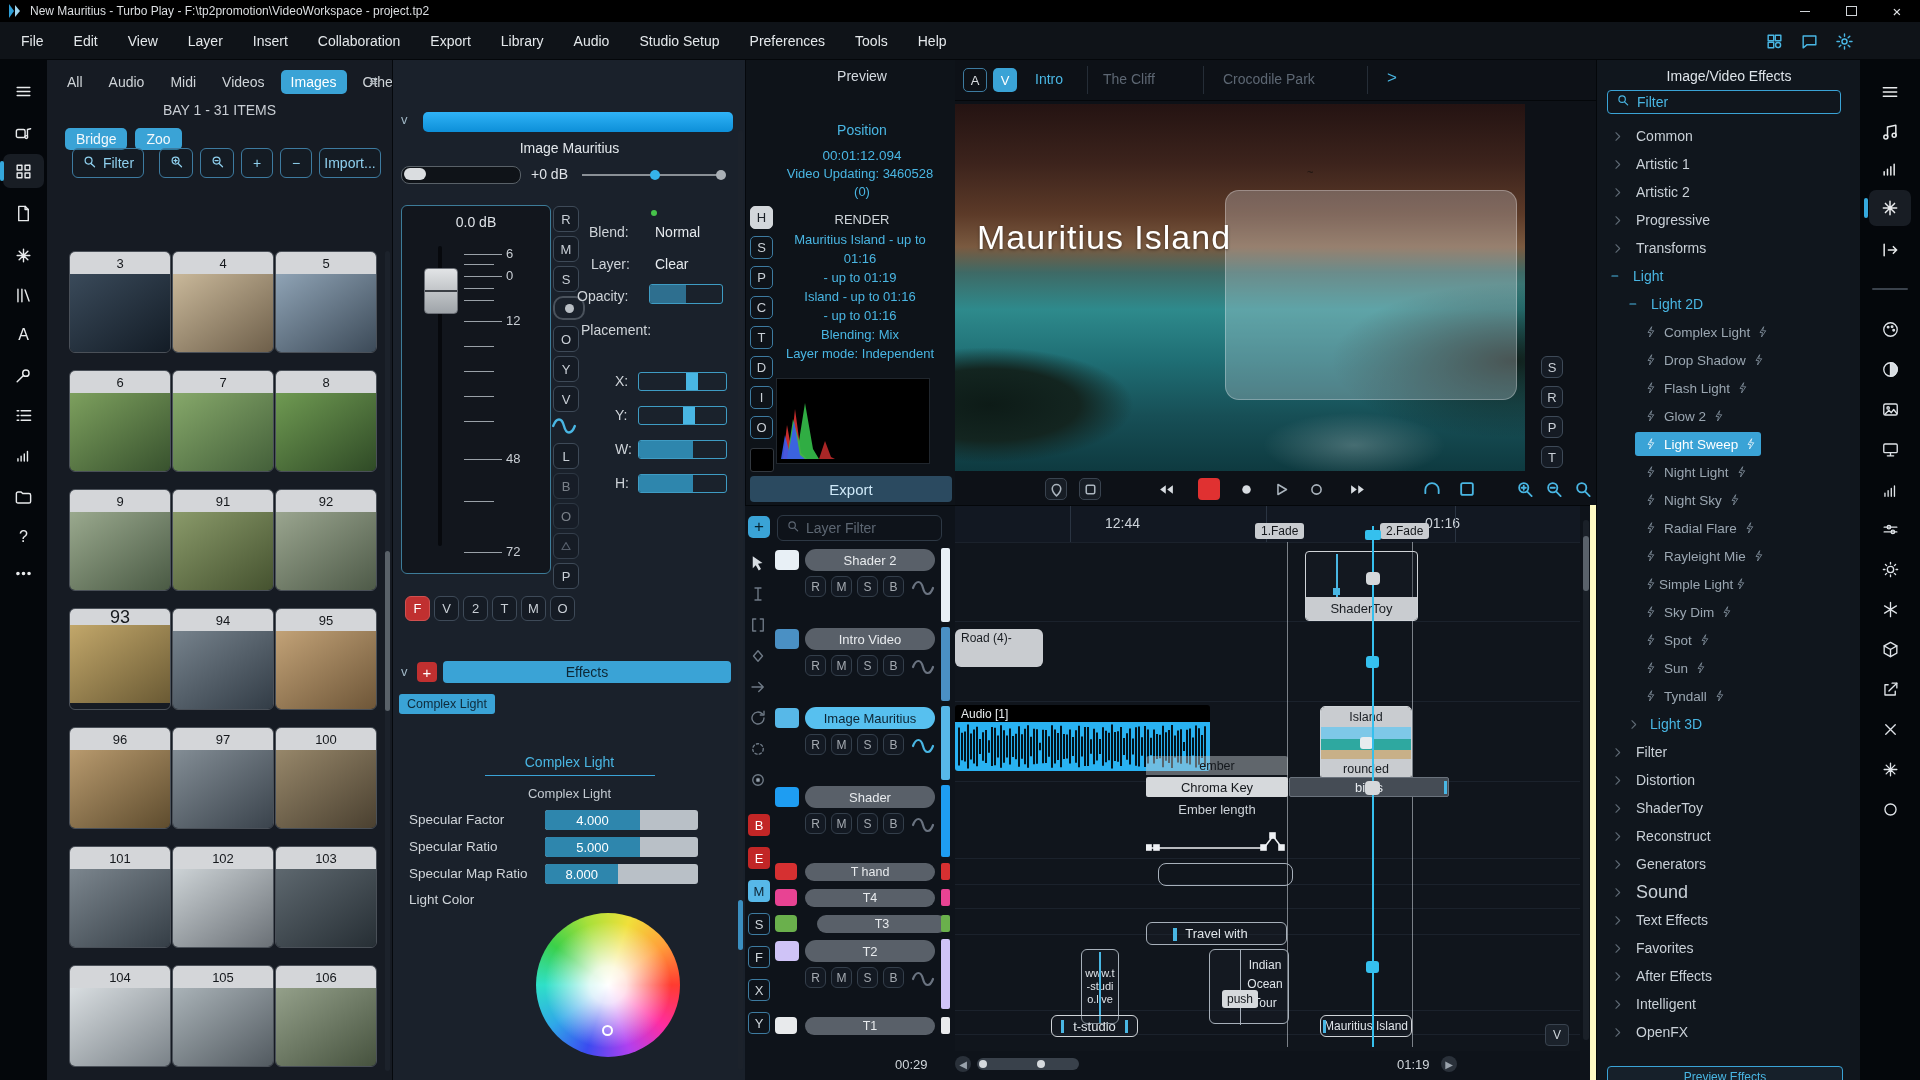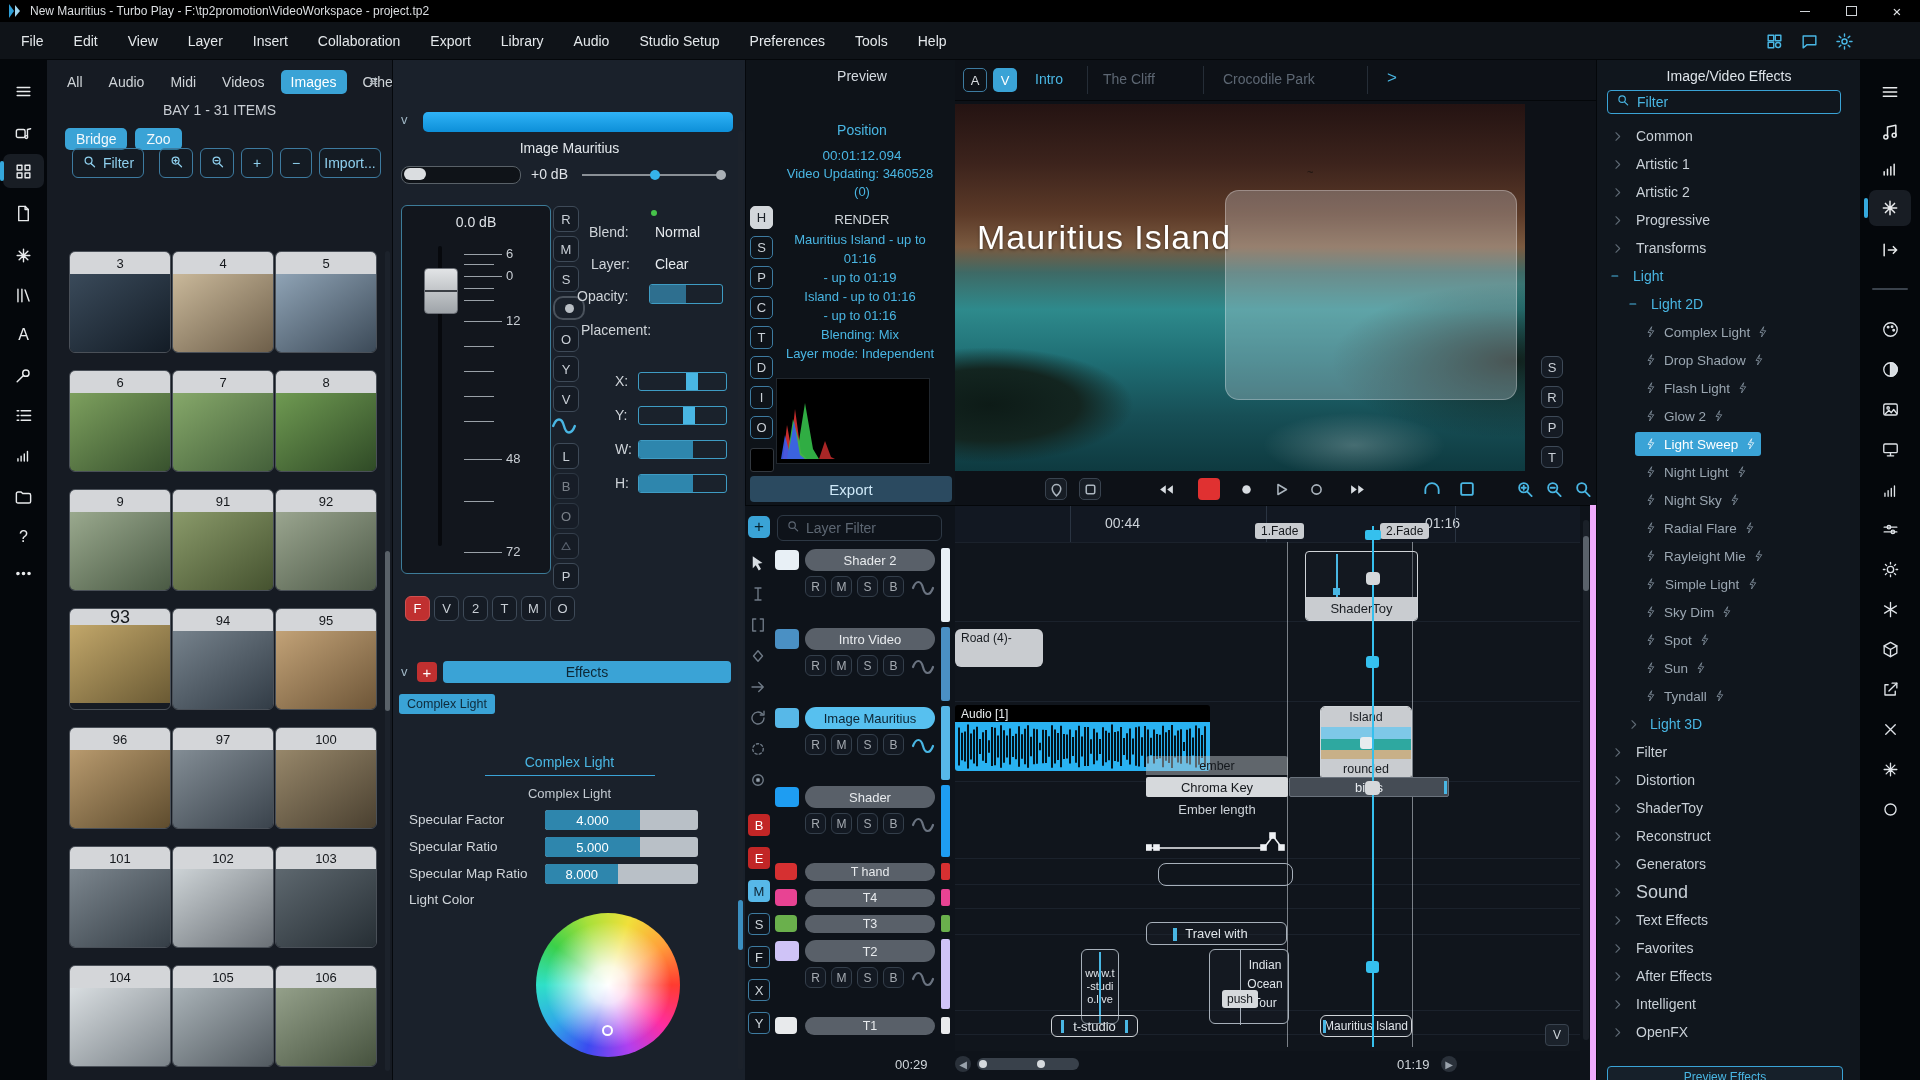--- a/index.html
+++ b/index.html
@@ -1,16 +1,16 @@
 <!DOCTYPE html>
 <html><head>
 <meta charset="utf-8">
 <style>
   html,body{margin:0;padding:0;background:#000;}
-  #app{position:relative;width:1920px;height:1080px;background:#f0abfc;overflow:hidden;
+  #app{position:relative;width:1920px;height:1080px;background:#fef9c3;overflow:hidden;
        font-family:"Liberation Sans",sans-serif;color:#d7dce1;-webkit-font-smoothing:antialiased;}
   .abs{position:absolute;}
   .panel{position:absolute;background:#141922;}
   .center{display:flex;align-items:center;justify-content:center;}
   .btn{display:flex;align-items:center;justify-content:center;background:#151b24;border:1px solid #3e4a58;
        border-radius:6px;color:#c9cfd6;font-size:13px;box-sizing:border-box;}
   .obtn{display:flex;align-items:center;justify-content:center;background:rgba(18,28,38,.35);
         border:1px solid #3d7ba0;border-radius:6px;color:#8fd0ee;font-size:14px;box-sizing:border-box;}
   .tag{background:#3aa3d6;color:#f2f8fc;border-radius:5px;font-size:14px;padding:3px 11px;}
   .pill{border-radius:11px;background:#596069;color:#e8ebee;font-size:13px;display:flex;align-items:center;justify-content:center;
@@ -659,21 +659,21 @@
           <div class=" pill" style="position: absolute; left: 32px; top: 2px; width: 130px; height: 18px; font-size: 12.5px;">T hand</div>
           <div style="position: absolute; left: 168px; top: 2px; width: 9px; height: 17px; border-radius: 2px; background: rgb(214, 48, 49);"></div>
         </div>
         <div style="position: absolute; left: 28px; top: 381px; width: 180px; height: 22px;">
           <div style="position: absolute; left: 2px; top: 2px; width: 22px; height: 17px; border-radius: 4px; background: rgb(232, 67, 147);"></div>
           <div class=" pill" style="position: absolute; left: 32px; top: 2px; width: 130px; height: 18px; font-size: 12.5px;">T4</div>
           <div style="position: absolute; left: 168px; top: 2px; width: 9px; height: 17px; border-radius: 2px; background: rgb(232, 67, 147);"></div>
         </div>
         <div style="position: absolute; left: 28px; top: 407px; width: 180px; height: 22px;">
           <div style="position: absolute; left: 2px; top: 2px; width: 22px; height: 17px; border-radius: 4px; background: rgb(106, 176, 76);"></div>
-          <div class=" pill" style="position: absolute; left: 32px; top: 2px; width: 130px; height: 18px; font-size: 12.5px;">T3</div>
+          <div class=" pill" style="position: absolute; left: 44px; top: 2px; width: 130px; height: 18px; font-size: 12.5px;">T3</div>
           <div style="position: absolute; left: 168px; top: 2px; width: 9px; height: 17px; border-radius: 2px; background: rgb(106, 176, 76);"></div>
         </div>
         <div style="position: absolute; left: 28px; top: 433px; width: 180px; height: 70px;">
           <div style="position: absolute; left: 2px; top: 2px; width: 24px; height: 20px; border-radius: 4px; background: rgb(207, 195, 247);"></div>
           <div class=" pill" style="position: absolute; left: 32px; top: 1px; width: 130px; height: 22px;">T2</div>
           <div class=" btn" style="position: absolute; left: 32px; top: 28px; width: 21px; height: 21px; font-size: 12px; opacity: 0.8;">R</div>
           <div class=" btn" style="position: absolute; left: 58px; top: 28px; width: 21px; height: 21px; font-size: 12px; opacity: 0.8;">M</div>
           <div class=" btn" style="position: absolute; left: 84px; top: 28px; width: 21px; height: 21px; font-size: 12px; opacity: 0.8;">S</div>
           <div class=" btn" style="position: absolute; left: 110px; top: 28px; width: 21px; height: 21px; font-size: 12px; opacity: 0.8;">B</div>
           <div style="position: absolute; left: 138px; top: 28px;"><svg width="24" height="24" viewBox="0 0 24 24" fill="none" stroke="#6a7380" stroke-width="2.2" stroke-linecap="round" stroke-linejoin="round">
@@ -682,21 +682,21 @@
           <div style="position: absolute; left: 168px; top: 0px; width: 9px; height: 70px; border-radius: 2px; background: rgb(207, 195, 247);"></div>
         </div>
         <div style="position: absolute; left: 28px; top: 509px; width: 180px; height: 22px;">
           <div style="position: absolute; left: 2px; top: 2px; width: 22px; height: 17px; border-radius: 4px; background: rgb(232, 234, 236);"></div>
           <div class=" pill" style="position: absolute; left: 32px; top: 2px; width: 130px; height: 18px; font-size: 12.5px;">T1</div>
           <div style="position: absolute; left: 168px; top: 2px; width: 9px; height: 17px; border-radius: 2px; background: rgb(232, 234, 236);"></div>
         </div>
       </div>
     <div id="tl-content" class="abs" style="left:210px;top:0;width:625px;height:545px;background:#10151c;overflow:hidden;">
         <div style="position: absolute; left: 0px; top: 0px; width: 625px; height: 36px; border-bottom: 1px solid rgb(35, 44, 56); background: rgb(18, 24, 34);"></div>
-        <div style="position: absolute; left: 150px; top: 9px; font-size: 14px; color: rgb(205, 211, 218);">00:44</div>
+        <div style="position: absolute; left: 150px; top: 9px; font-size: 14px; color: rgb(205, 211, 218);">12:44</div>
         <div style="position: absolute; left: 470px; top: 9px; font-size: 14px; color: rgb(205, 211, 218);">01:16</div>
         <div style="position: absolute; left: 115px; top: 0px; width: 1px; height: 36px; background: rgb(42, 52, 66);"></div>
         <div style="position: absolute; left: 311px; top: 0px; width: 1px; height: 36px; background: rgb(42, 52, 66);"></div>
         <div style="position: absolute; left: 500px; top: 0px; width: 1px; height: 36px; background: rgb(42, 52, 66);"></div>
         <div style="position: absolute; left: 0px; top: 36px; width: 625px; height: 1px; background: rgb(27, 34, 44);"></div>
         <div style="position: absolute; left: 0px; top: 115px; width: 625px; height: 1px; background: rgb(27, 34, 44);"></div>
         <div style="position: absolute; left: 0px; top: 195px; width: 625px; height: 1px; background: rgb(27, 34, 44);"></div>
         <div style="position: absolute; left: 0px; top: 275px; width: 625px; height: 1px; background: rgb(27, 34, 44);"></div>
         <div style="position: absolute; left: 0px; top: 352px; width: 625px; height: 1px; background: rgb(27, 34, 44);"></div>
         <div style="position: absolute; left: 0px; top: 378px; width: 625px; height: 1px; background: rgb(27, 34, 44);"></div>
@@ -1048,21 +1048,21 @@
             </svg>
           </span>
         </div>
         <div class="fxrow">
           <span style="width:38px;"></span>
           <span style="display:flex;margin-left:10px;">
             <svg width="12" height="12" viewBox="0 0 24 24" fill="none" stroke="#8593a0" stroke-width="1.6" stroke-linecap="round" stroke-linejoin="round">
               <path d="M13 2L6 13h5l-2 9 8.5-12.5H12z"></path>
             </svg>
           </span>
-          <span style="margin:0 8px;font-size:13.5px;color:#9aa6b1;">Simple Light</span>
+          <span style="margin:0 2px;font-size:13.5px;color:#9aa6b1;">Simple Light</span>
           <span style="display:flex;">
             <svg width="12" height="12" viewBox="0 0 24 24" fill="none" stroke="#8593a0" stroke-width="1.6" stroke-linecap="round" stroke-linejoin="round">
               <path d="M13 2L6 13h5l-2 9 8.5-12.5H12z"></path>
             </svg>
           </span>
         </div>
         <div class="fxrow">
           <span style="width:38px;"></span>
           <span style="display:flex;margin-left:10px;">
             <svg width="12" height="12" viewBox="0 0 24 24" fill="none" stroke="#8593a0" stroke-width="1.6" stroke-linecap="round" stroke-linejoin="round">

